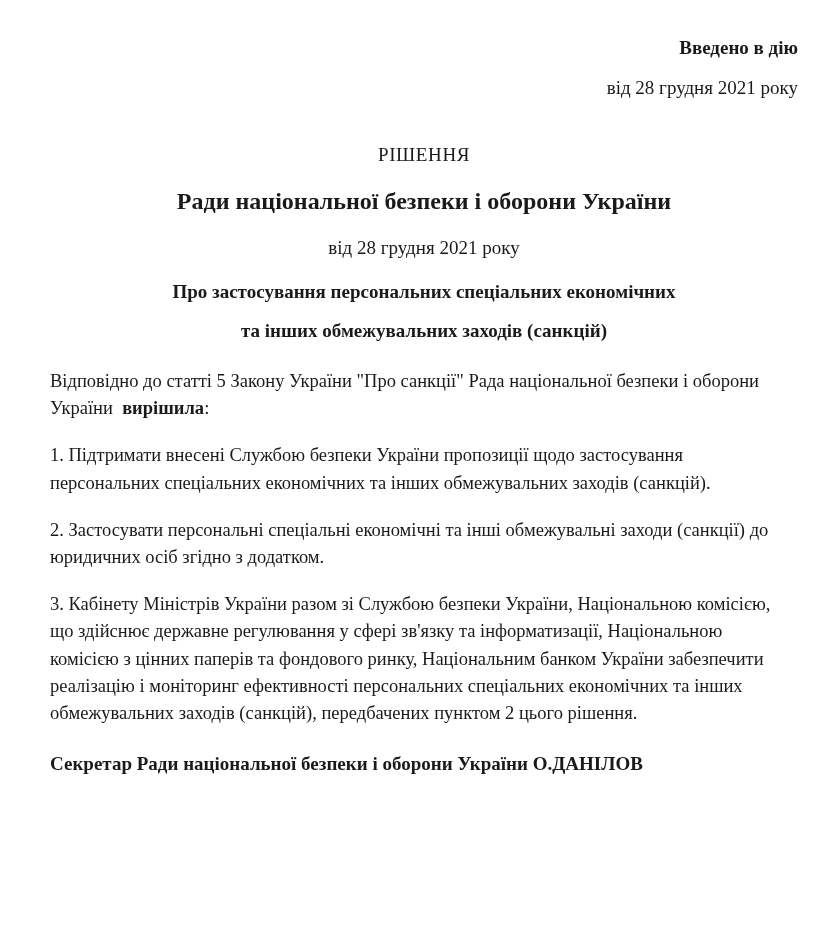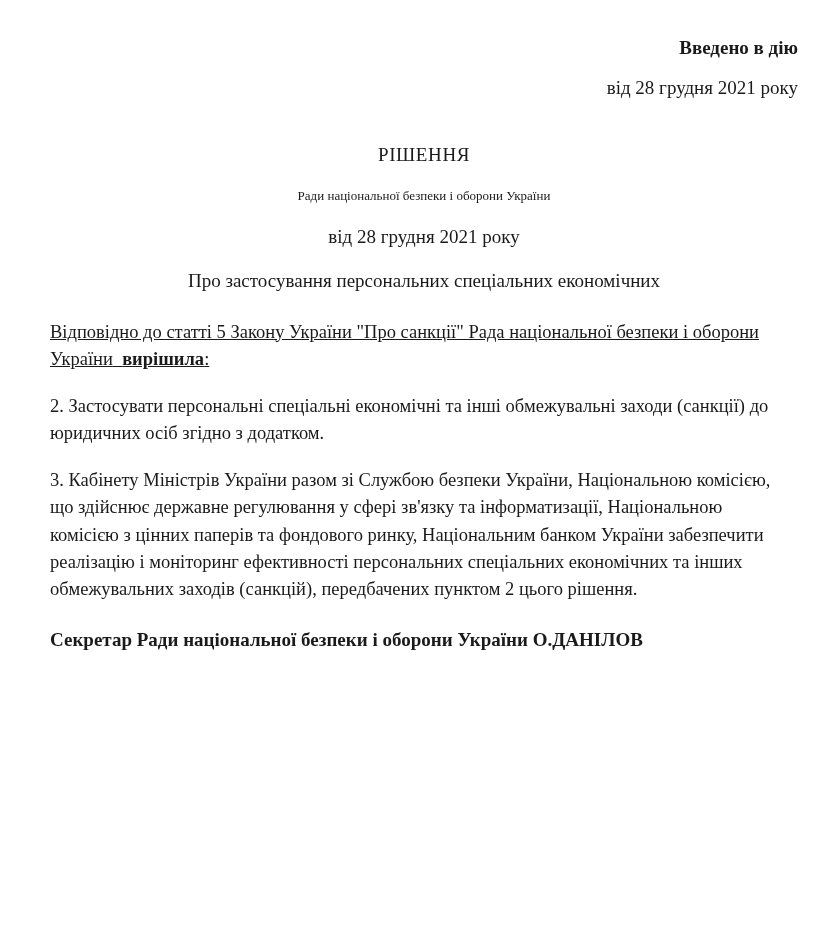--- a/index.html
+++ b/index.html
@@ -39,48 +39,47 @@
     margin-top: 26px;
     text-align: center;
   }
   .title-main {
     font-weight: normal;
     font-size: 19px;
     letter-spacing: 0.6px;
     padding-bottom: 22px;
   }
   .title-sub {
-    font-weight: normal;
-    font-size: 13px;
+    font-weight: bold;
+    font-size: 24px;
     padding-bottom: 22px;
   }
   .title-date {
     font-weight: normal;
     font-size: 19px;
     padding-bottom: 19px;
   }
   .title-about {
-    font-weight: normal;
+    font-weight: bold;
     font-size: 19px;
     line-height: 1.5;
     padding-bottom: 10px;
   }
   .body-text {
     font-size: 18.5px;
     line-height: 1.47;
     text-align: left;
     margin: 0;
     padding: 0 16px 0 0;
   }
   .para {
     margin: 0 0 20px 0;
   }
   .para:first-of-type {
     margin-top: 13px;
-    text-decoration: underline;
   }
   .bold-inline {
     font-weight: bold;
   }
   .signature {
     font-weight: bold;
     font-size: 19px;
     margin-top: 26px;
   }
 </style>
@@ -92,23 +91,25 @@
   <div class="intro">
     <span class="intro-line">Введено в дію</span>
     <span class="intro-line normal">від 28 грудня 2021 року</span>
   </div>
 
   <div class="title-block">
     <div class="title-main">РІШЕННЯ</div>
     <div class="title-sub">Ради національної безпеки і оборони України</div>
     <div class="title-date">від 28 грудня 2021 року</div>
     <div class="title-about">Про застосування персональних спеціальних економічних</div>
+    <div class="title-about">та інших обмежувальних заходів (санкцій)</div>
   </div>
 
   <div class="body-text">
     <p class="para"><span>Відповідно до статті 5 Закону України "Про санкції" Рада національної безпеки і оборони України</span>&nbsp; <span class="bold-inline">вирішила</span><span>:</span></p>
+    <p class="para">1. Підтримати внесені Службою безпеки України пропозиції щодо застосування персональних спеціальних економічних та інших обмежувальних заходів (санкцій).</p>
     <p class="para">2. Застосувати персональні спеціальні економічні та інші обмежувальні заходи (санкції) до юридичних осіб згідно з додатком.</p>
     <p class="para">3. Кабінету Міністрів України разом зі Службою безпеки України, Національною комісією, що здійснює державне регулювання у сфері зв'язку та інформатизації, Національною комісією з цінних паперів та фондового ринку, Національним банком України забезпечити реалізацію і моніторинг ефективності персональних спеціальних економічних та інших обмежувальних заходів (санкцій), передбачених пунктом 2 цього рішення.</p>
   </div>
 
   <div class="signature">Секретар Ради національної безпеки і оборони України О.ДАНІЛОВ</div>
 
 </div>
 
 </body></html>

